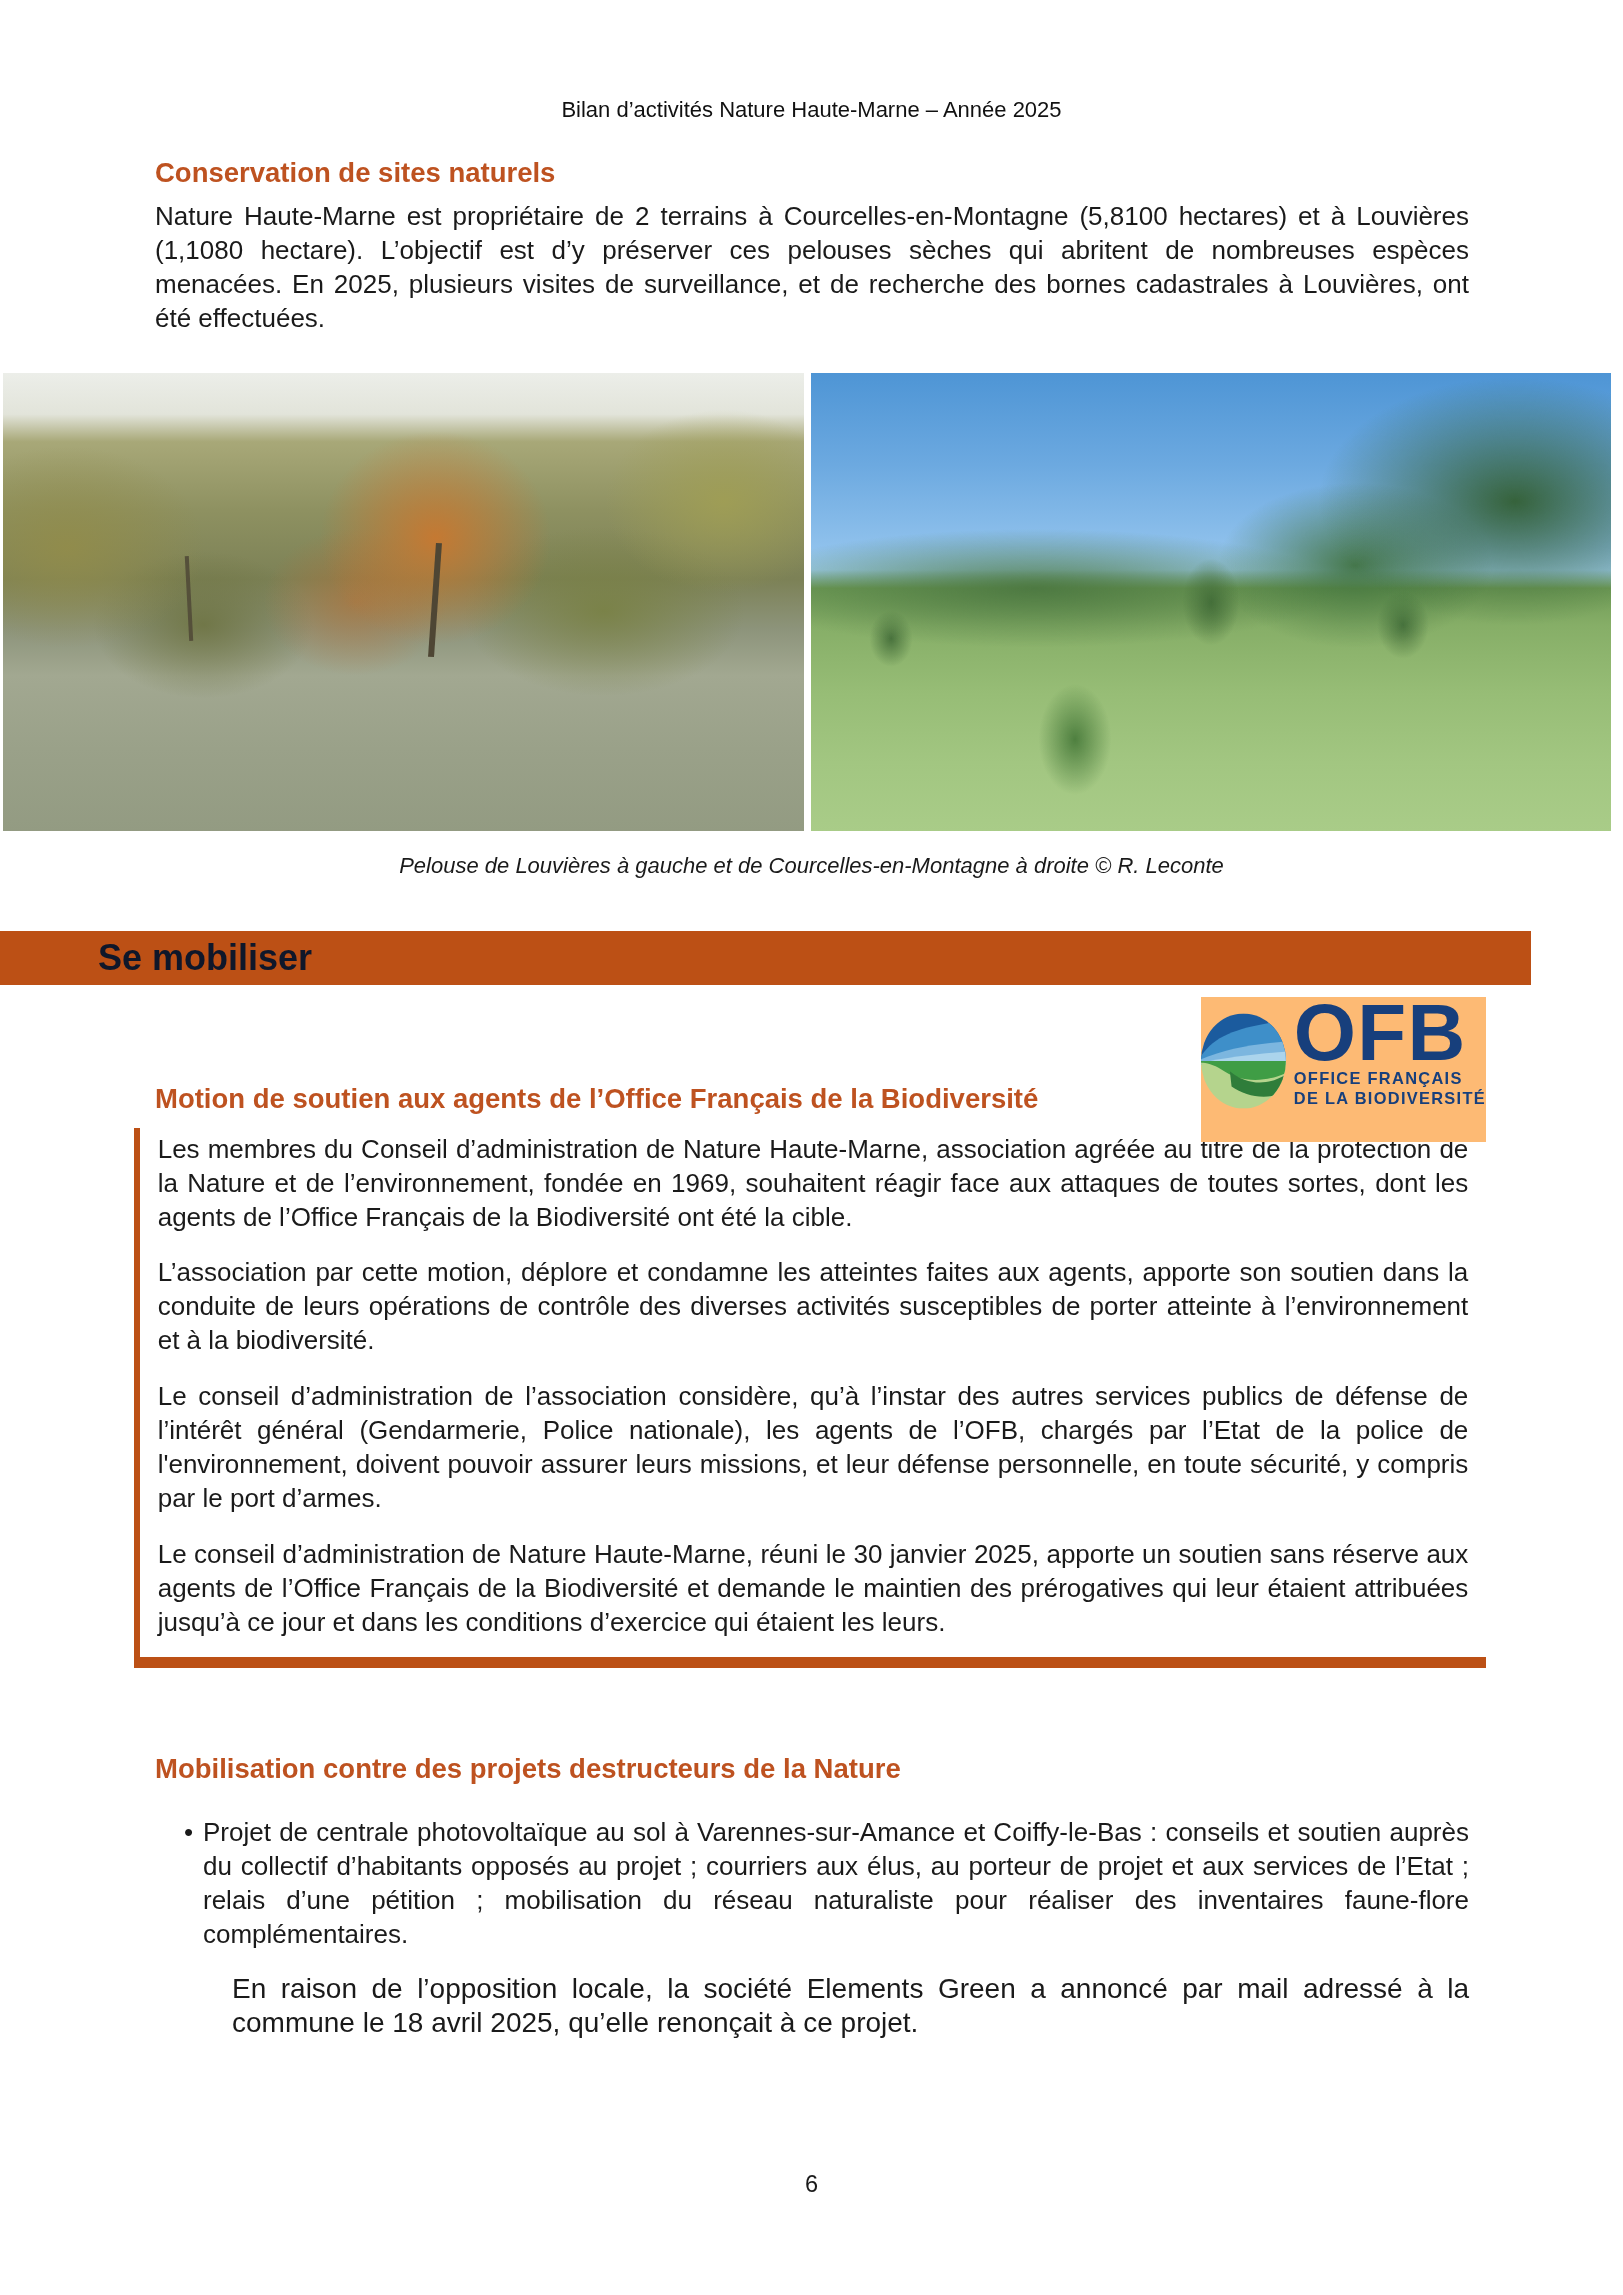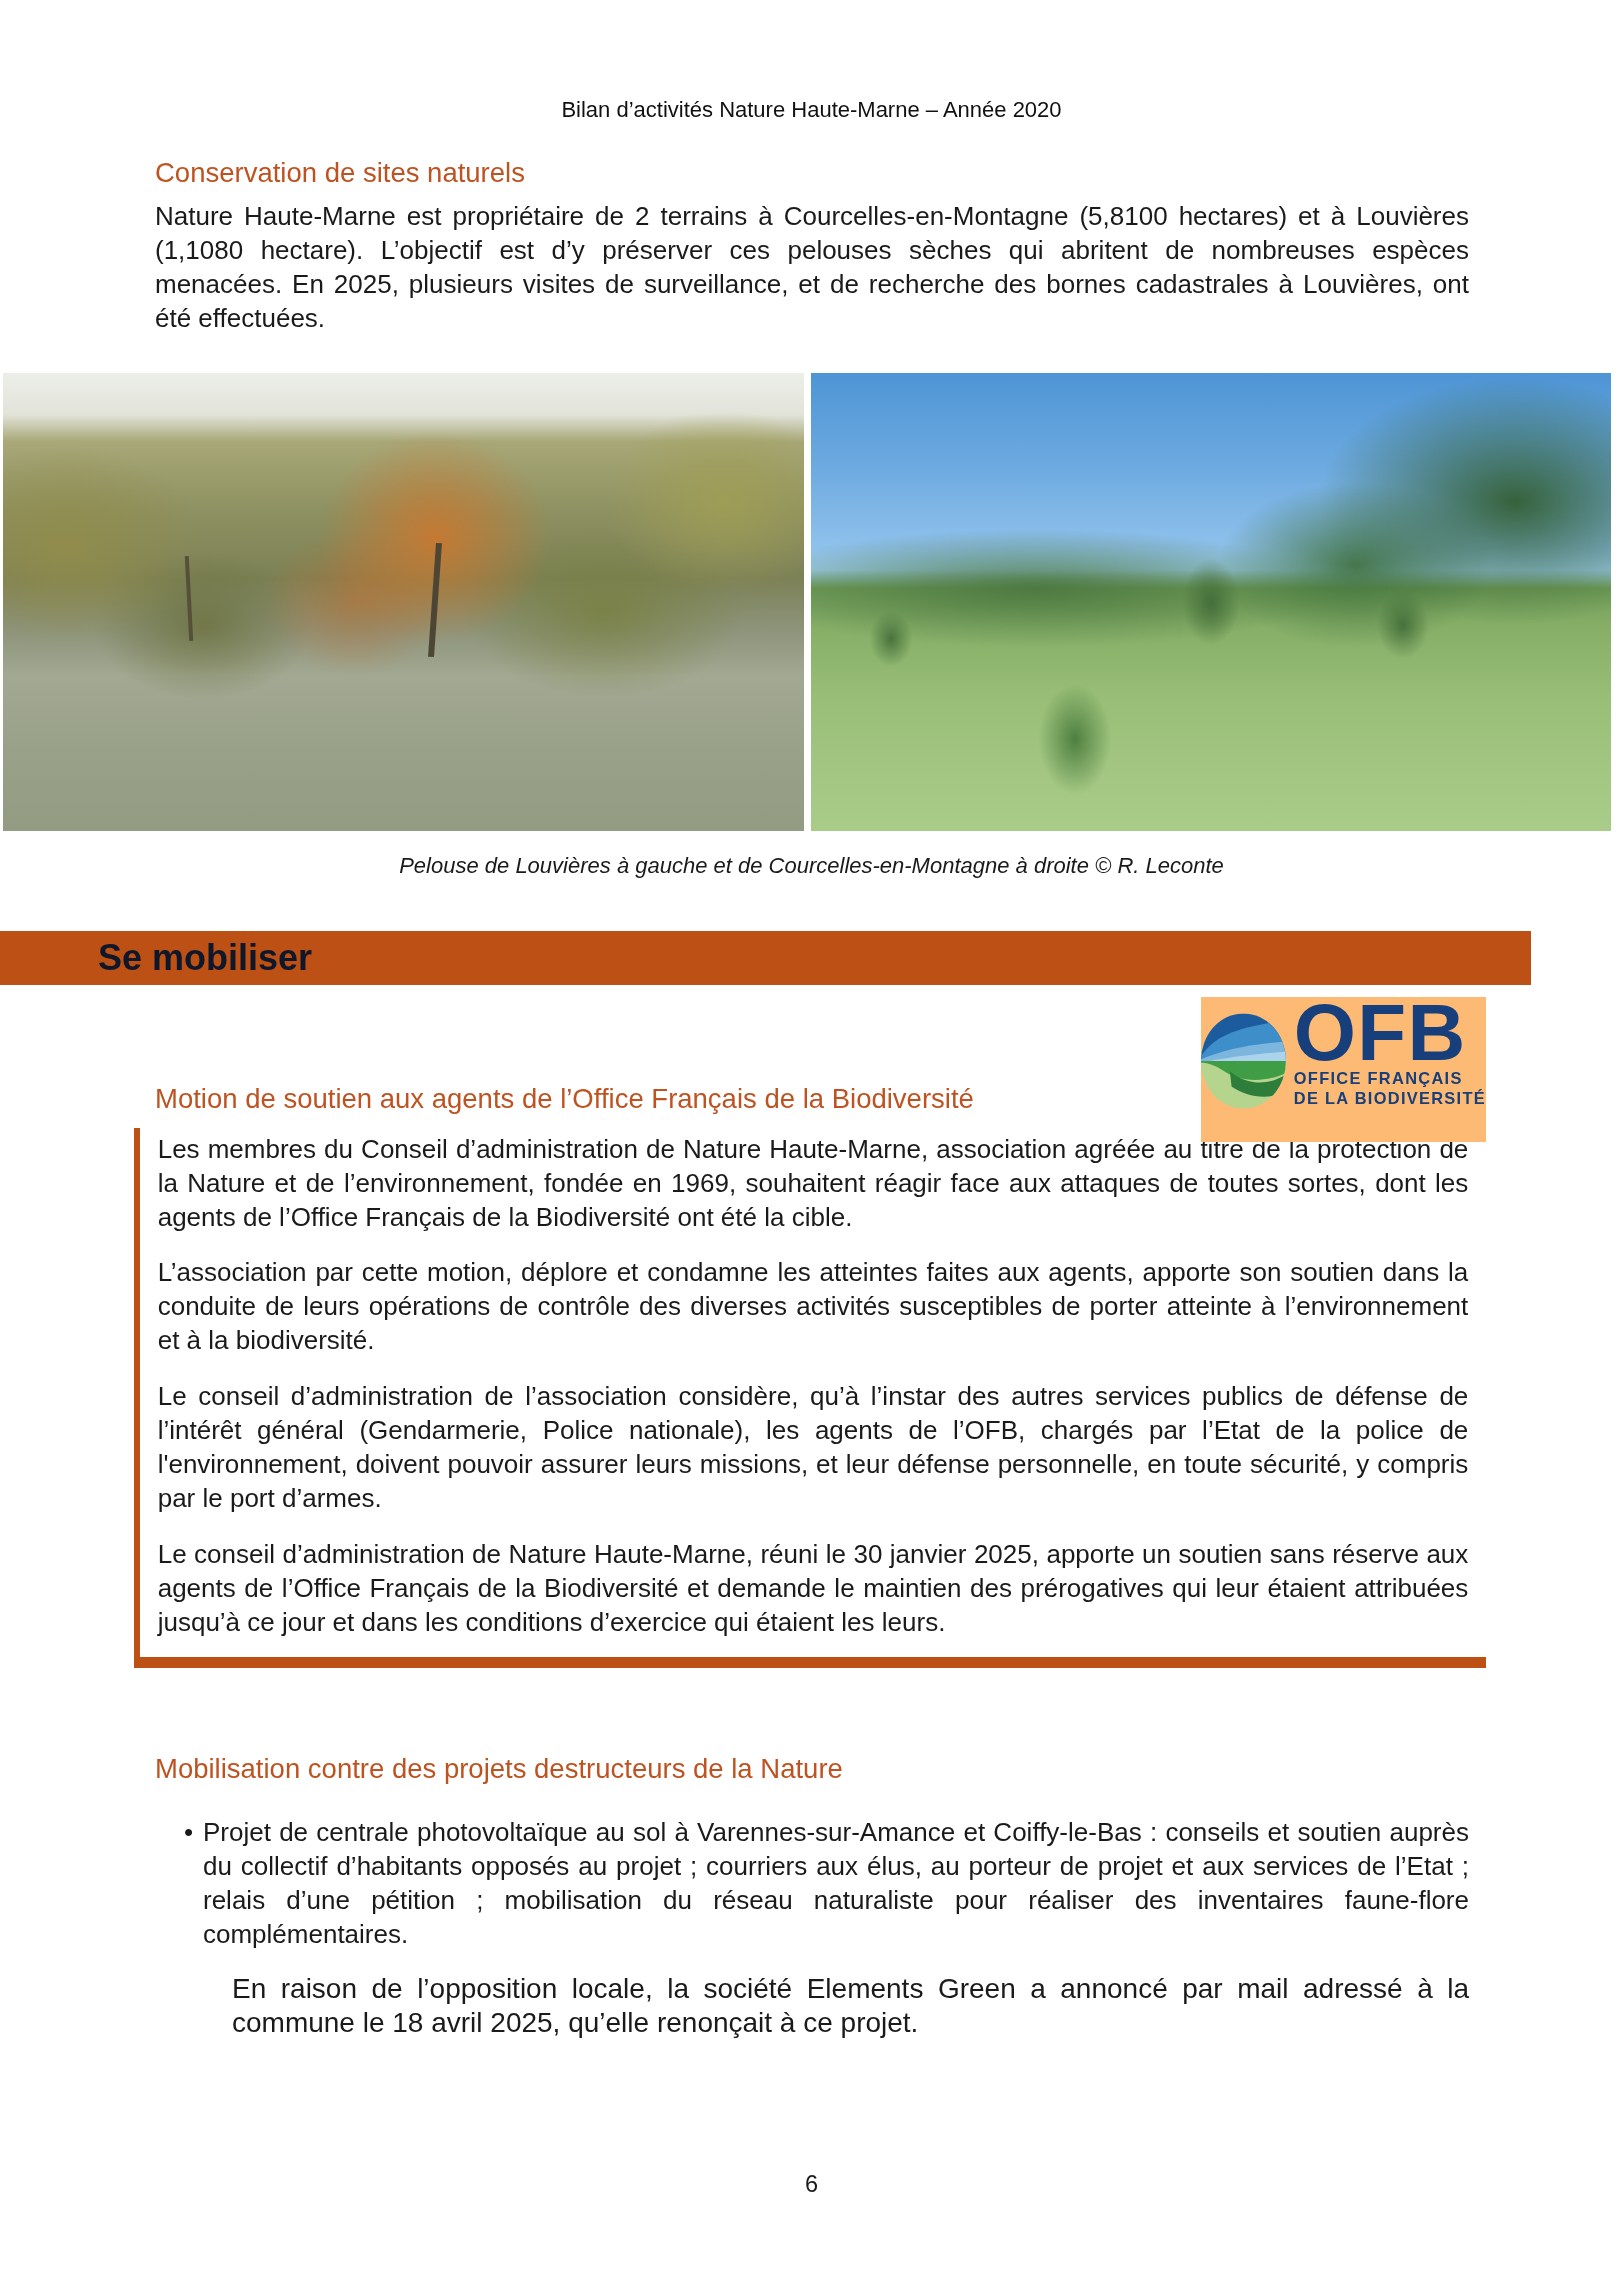--- a/index.html
+++ b/index.html
@@ -16,21 +16,21 @@
     padding-top:97px;
     text-align:center;
     font-size:22px;
     color:#111111;
   }
   
   .content{ margin:0 154px 0 155px; }
   h1.sec, h2.sec, h3.sec{
     color:#be5220;
     font-size:27.5px;
-    font-weight:normal;
+    font-weight:bold;
     line-height:34px;
   }
   h1.sec{ margin-top:33px; }
   .body-p{
     margin-top:9.2px;
     font-size:26px;
     line-height:34px;
     text-align:justify;
   }
   
@@ -159,21 +159,21 @@
     top:2171px; left:0; right:0;
     text-align:center;
     font-size:23.6px;
   }
 </style>
 </head>
 <body>
 
 <div class="page">
 
-  <div class="doc-header">Bilan d’activités Nature Haute-Marne – Année 2020</div>
+  <div class="doc-header">Bilan d’activités Nature Haute-Marne – Année 2025</div>
 
   <div class="content">
     <h1 class="sec">Conservation de sites naturels</h1>
     <p class="body-p">Nature Haute-Marne est propriétaire de 2 terrains à Courcelles-en-Montagne (5,8100 hectares) et à Louvières (1,1080 hectare). L’objectif est d’y préserver ces pelouses sèches qui abritent de nombreuses espèces menacées. En 2025, plusieurs visites de surveillance, et de recherche des bornes cadastrales à Louvières, ont été effectuées.</p>
   </div>
 
   <div class="photos">
     <div class="photo photo-left"></div>
     <div class="photo photo-right"></div>
   </div>

